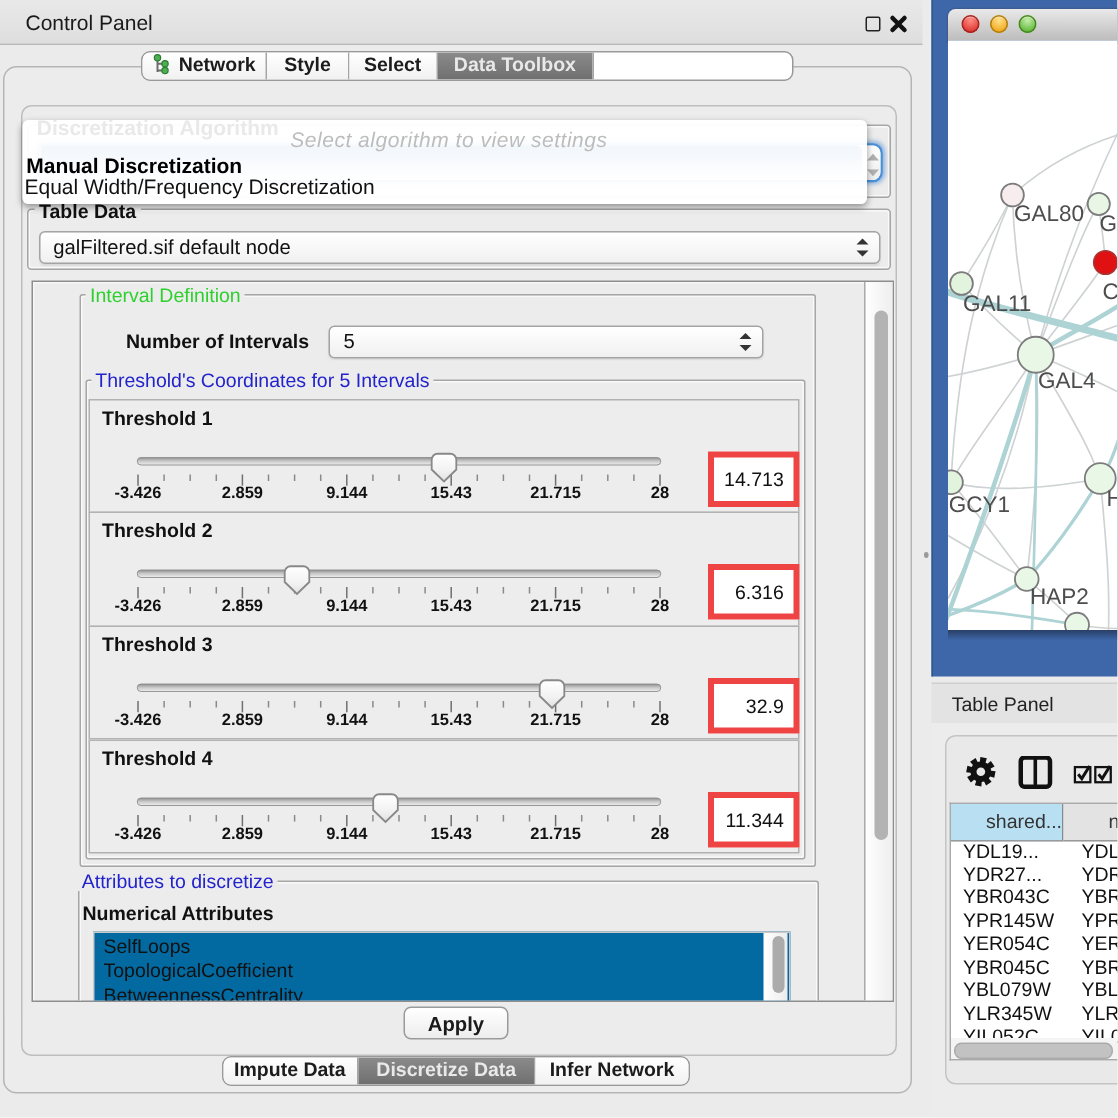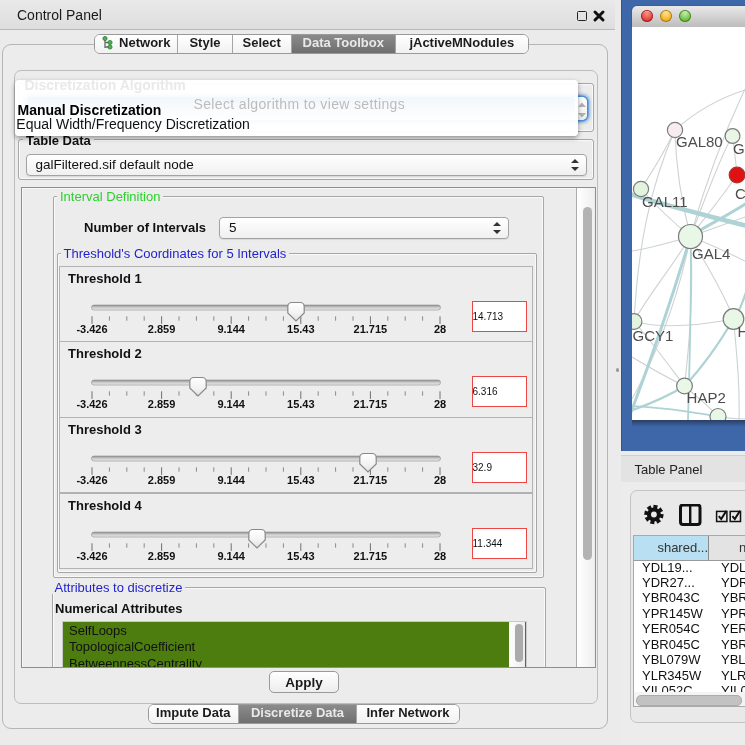--- a/index.html
+++ b/index.html
@@ -12,22 +12,22 @@
 .glabel{position:absolute;background:#ececec;padding:0 3px;font-size:13px;line-height:13px;}
 .combo{position:absolute;border:1px solid #a3a3a3;border-radius:4px;
  background:linear-gradient(#ffffff,#f0f0f0);box-shadow:0 1px 1px rgba(0,0,0,0.08);}
 .combo .ct{position:absolute;left:9px;top:0;bottom:0;display:flex;align-items:center;font-size:13.5px;color:#111;}
 .spin{position:absolute;right:7px;top:50%;transform:translateY(-50%);width:8px;height:12px;}
 .spin:before,.spin:after{content:"";position:absolute;left:0;border-left:4px solid transparent;border-right:4px solid transparent;}
 .spin:before{top:0;border-bottom:4.5px solid #333;}
 .spin:after{bottom:0;border-top:4.5px solid #333;}
 .tbox{position:absolute;left:59px;width:472px;height:74.3px;border:1px solid #b2b2b2;background:#ededed;}
 .tname{position:absolute;left:8px;top:4px;font-size:13px;font-weight:700;color:#111;}
-.vbox{position:absolute;left:411.5px;top:34px;width:47px;height:29px;border:1px solid #ef4444;background:#fff;
- font-size:10px;color:#111;text-align:left;line-height:30px;padding-right:6px;}
+.vbox{position:absolute;left:411.5px;top:34px;width:47px;height:29px;border:4px solid #ef4444;background:#fff;
+ font-size:13px;color:#111;text-align:right;line-height:30px;padding-right:6px;}
 </style></head><body>
 <div id="root">
 
 <div class="abs" style="left:0;top:0;width:615px;height:29px;background:linear-gradient(#e9e9e9,#dedede);border-bottom:1px solid #b9b9b9;"></div>
 <div class="abs" style="left:17px;top:6.5px;font-size:14px;color:#1a1a1a;">Control Panel</div>
 <div class="abs" style="left:577px;top:10.5px;width:8px;height:8px;border:1.6px solid #222;border-radius:1.5px;"></div>
 <svg class="abs" style="left:592px;top:9px;" width="14" height="14" viewBox="0 0 14 14">
 <path d="M3 3 L11 11 M11 3 L3 11" stroke="#111" stroke-width="3" stroke-linecap="round"></path>
     </svg>
 <div class="abs" style="left:2px;top:44px;width:604px;height:683px;background:#ececec;border:1px solid #b5b5b5;border-radius:9px;"></div>
@@ -35,21 +35,20 @@
 <div class="abs" style="left:93.5px;top:33.5px;width:433px;height:18.5px;border:1px solid #999;border-radius:6px;overflow:hidden;background:#fff;">
 <div class="seg" style="left:0.0px;width:83.5px;border-right:1px solid #a5a5a5;"><svg width="13" height="16" viewBox="0 0 13 16" style="margin-right:5px;">
           <path d="M4 3.5 V13 M4 7.5 H9 M4 12 H9" stroke="#6b6b6b" stroke-width="1.3" fill="none"></path>
           <circle cx="4" cy="3.5" r="2.1" fill="#4caf50" stroke="#2e7d32" stroke-width="0.8"></circle>
           <circle cx="9" cy="7.5" r="2.1" fill="#4caf50" stroke="#2e7d32" stroke-width="0.8"></circle>
           <circle cx="9" cy="12" r="2.1" fill="#4caf50" stroke="#2e7d32" stroke-width="0.8"></circle>
         </svg>Network</div>
 <div class="seg" style="left:83.5px;width:55px;border-right:1px solid #a5a5a5;">Style</div>
 <div class="seg" style="left:138.5px;width:58.5px;border-right:1px solid #a5a5a5;">Select</div>
 <div class="seg segdark" style="left:197.0px;width:104.5px;border-right:1px solid #a5a5a5;">Data Toolbox</div>
-<div class="seg" style="left:301.5px;width:131.5px;">jActiveMNodules</div>
 </div>
 <div class="groupbox" style="left:17.5px;top:83px;width:574px;height:47px;"></div>
 <div class="abs" style="left:26px;top:96.5px;width:560.5px;height:23px;border-radius:5px;background:linear-gradient(#fff,#eee);box-shadow:0 0 0 1.5px #4a90d9, 0 0 3px 2.5px rgba(80,140,210,0.6);"></div>
 <svg class="abs" style="left:577px;top:101px;" width="10" height="18" viewBox="0 0 10 18">
 <path d="M 1,6 L 5,1.5 L 9,6 Z" fill="#b0b0b0"></path>
       <path d="M 1,12 L 5,16.5 L 9,12 Z" fill="#b0b0b0"></path>
     </svg>
 <div class="groupbox" style="left:17.5px;top:139px;width:574px;height:39px;"></div>
 <div class="glabel" style="left:23px;top:133.5px;font-weight:600;color:#111;">Table Data</div>
 <div class="combo" style="left:25.5px;top:154px;width:559px;height:19.5px;">
@@ -252,36 +251,36 @@
 <div style="position:absolute;left:71.6px;top:56px;width:60px;text-align:center;font-size:11px;font-weight:700;color:#111;">2.859</div>
 <div style="position:absolute;left:141.2px;top:56px;width:60px;text-align:center;font-size:11px;font-weight:700;color:#111;">9.144</div>
 <div style="position:absolute;left:210.8px;top:56px;width:60px;text-align:center;font-size:11px;font-weight:700;color:#111;">15.43</div>
 <div style="position:absolute;left:280.4px;top:56px;width:60px;text-align:center;font-size:11px;font-weight:700;color:#111;">21.715</div>
 <div style="position:absolute;left:350.0px;top:56px;width:60px;text-align:center;font-size:11px;font-weight:700;color:#111;">28</div>
 <div class="vbox">11.344</div>
 </div>
 <div class="groupbox" style="left:30.0px;top:399.5px;width:492px;height:110px;border-radius:2px;"></div>
 <div class="glabel" style="left:30px;top:393.5px;color:#2323cc;">Attributes to discretize</div>
 <div class="abs" style="left:33.5px;top:413.5px;font-size:13px;font-weight:700;color:#111;">Numerical Attributes</div>
-<div class="abs" style="left:40.5px;top:433.0px;width:463px;height:60px;background:#4d7c0f;border:1px solid #c9c9c9;">
+<div class="abs" style="left:40.5px;top:433.0px;width:463px;height:60px;background:#0369a1;border:1px solid #c9c9c9;">
 <div style="position:absolute;left:6px;top:1px;font-size:13px;line-height:16.6px;color:#111;">SelfLoops<br>TopologicalCoefficient<br>BetweennessCentrality</div>
 <div style="position:absolute;right:1px;top:0;width:16px;height:60px;background:linear-gradient(90deg,#fff,#ececec);"></div>
 <div style="position:absolute;right:3.5px;top:2px;width:8px;height:38px;background:#ababab;border-radius:4px;"></div>
 </div>
 </div>
 <div class="abs" style="left:269px;top:671px;width:68px;height:20px;border:1px solid #9a9a9a;border-radius:5px;background:linear-gradient(#ffffff,#ededed);display:flex;align-items:center;justify-content:center;font-size:13.5px;font-weight:600;color:#1b1b1b;">Apply</div>
 <div class="abs" style="left:147.5px;top:704px;width:310.5px;height:17.5px;border:1px solid #999;border-radius:6px;overflow:hidden;background:#fff;">
 <div class="seg" style="left:0.0px;width:90.5px;border-right:1px solid #a5a5a5;">Impute Data</div>
 <div class="seg segdark" style="left:90.5px;width:118px;border-right:1px solid #a5a5a5;">Discretize Data</div>
 <div class="seg" style="left:208.5px;width:102px;">Infer Network</div>
 </div>
 <div class="abs" style="left:14.5px;top:80px;width:563px;height:55.5px;background:rgba(255,255,255,0.96);border-radius:4px;box-shadow:0 2px 5px rgba(0,0,0,0.4);overflow:hidden;">
 <div class="abs" style="left:10px;top:-3px;font-size:14px;font-weight:700;color:#e9e9e9;">Discretization Algorithm</div>
 <div class="abs" style="left:12.5px;top:16.5px;width:548px;height:23px;border-radius:4px;background:linear-gradient(rgba(232,241,249,0.6),rgba(255,255,255,0));"></div>
-<div class="abs" style="left:179px;top:16px;font-size:14px;letter-spacing:0.35px;color:#bcbcbc;">Select algorithm to view settings</div>
+<div class="abs" style="left:179px;top:5px;font-size:14px;letter-spacing:0.35px;color:#bcbcbc;font-style:italic;">Select algorithm to view settings</div>
 <div class="abs" style="left:3px;top:22.8px;font-size:14px;line-height:15px;font-weight:700;color:#000;">Manual Discretization</div>
 <div class="abs" style="left:1.8px;top:37px;font-size:14px;line-height:15px;color:#111;">Equal Width/Frequency Discretization</div>
 </div>
 <div class="abs" style="left:615.5px;top:368px;width:3.5px;height:3.5px;border-radius:50%;background:#9a9a9a;"></div>
 <div class="abs" style="left:620.5px;top:0;width:124.5px;height:450.5px;background:#3e67a9;border-left:1px solid #30548e;"></div>
 <div class="abs" style="left:632px;top:5.5px;width:113px;height:21.5px;background:linear-gradient(#e9e9e9,#bcbcbc);border-top-left-radius:5px;border-bottom:1px solid #7e7e7e;box-shadow:0 0 0 1px rgba(60,80,120,0.45);"></div>
 <div class="abs" style="left:641.2px;top:10px;width:12px;height:12px;border-radius:50%;background:radial-gradient(circle at 50% 30%, #ff8d85, #dd3833 70%);box-shadow:inset 0 0 0 1px #a2241e, inset 0 1.5px 1px rgba(255,255,255,0.65);"></div>
 <div class="abs" style="left:660.4px;top:10px;width:12px;height:12px;border-radius:50%;background:radial-gradient(circle at 50% 30%, #ffe08a, #f0ab1e 70%);box-shadow:inset 0 0 0 1px #b07c11, inset 0 1.5px 1px rgba(255,255,255,0.65);"></div>
 <div class="abs" style="left:679.4px;top:10px;width:12px;height:12px;border-radius:50%;background:radial-gradient(circle at 50% 30%, #c4eda8, #62ba3e 70%);box-shadow:inset 0 0 0 1px #47861f, inset 0 1.5px 1px rgba(255,255,255,0.65);"></div>
 <div class="abs" style="left:632px;top:27px;width:113px;height:393px;background:#fff;overflow:hidden;">

